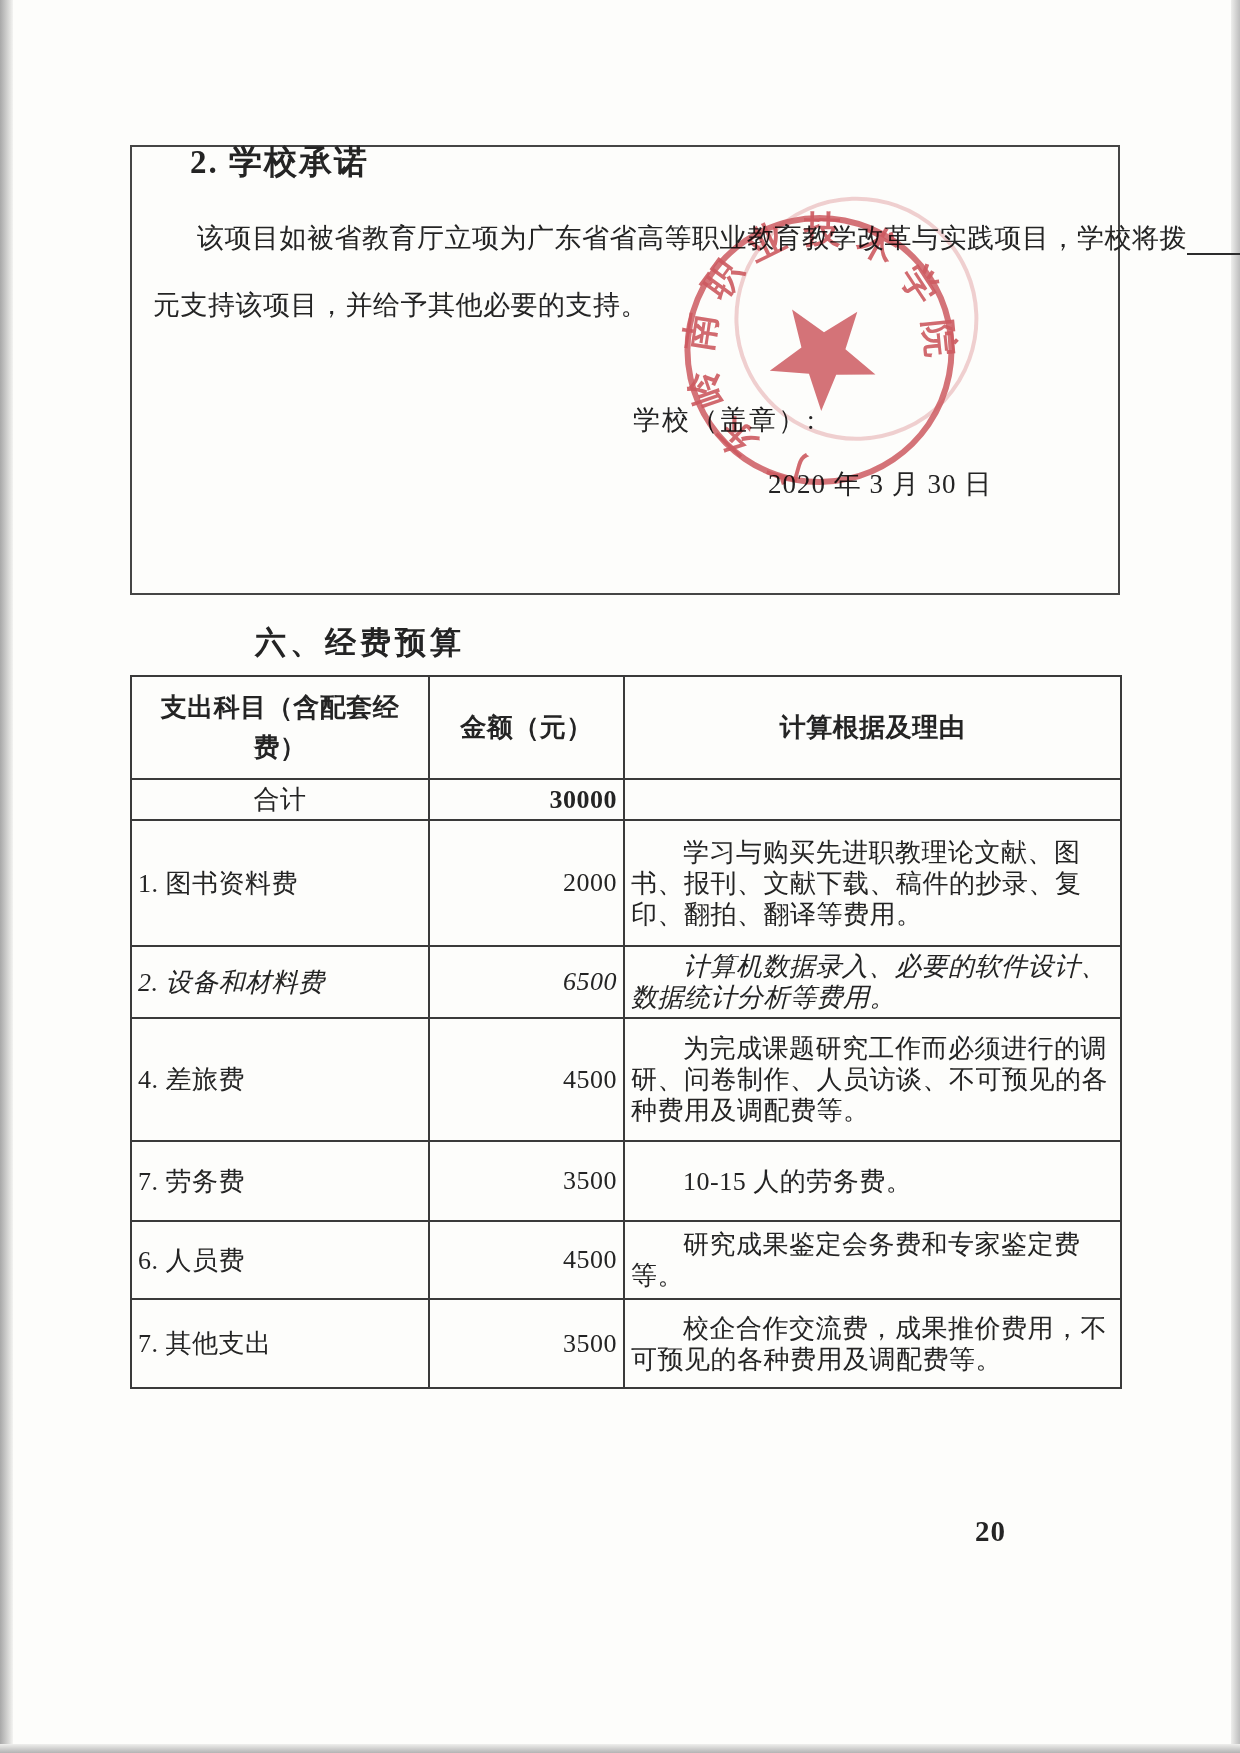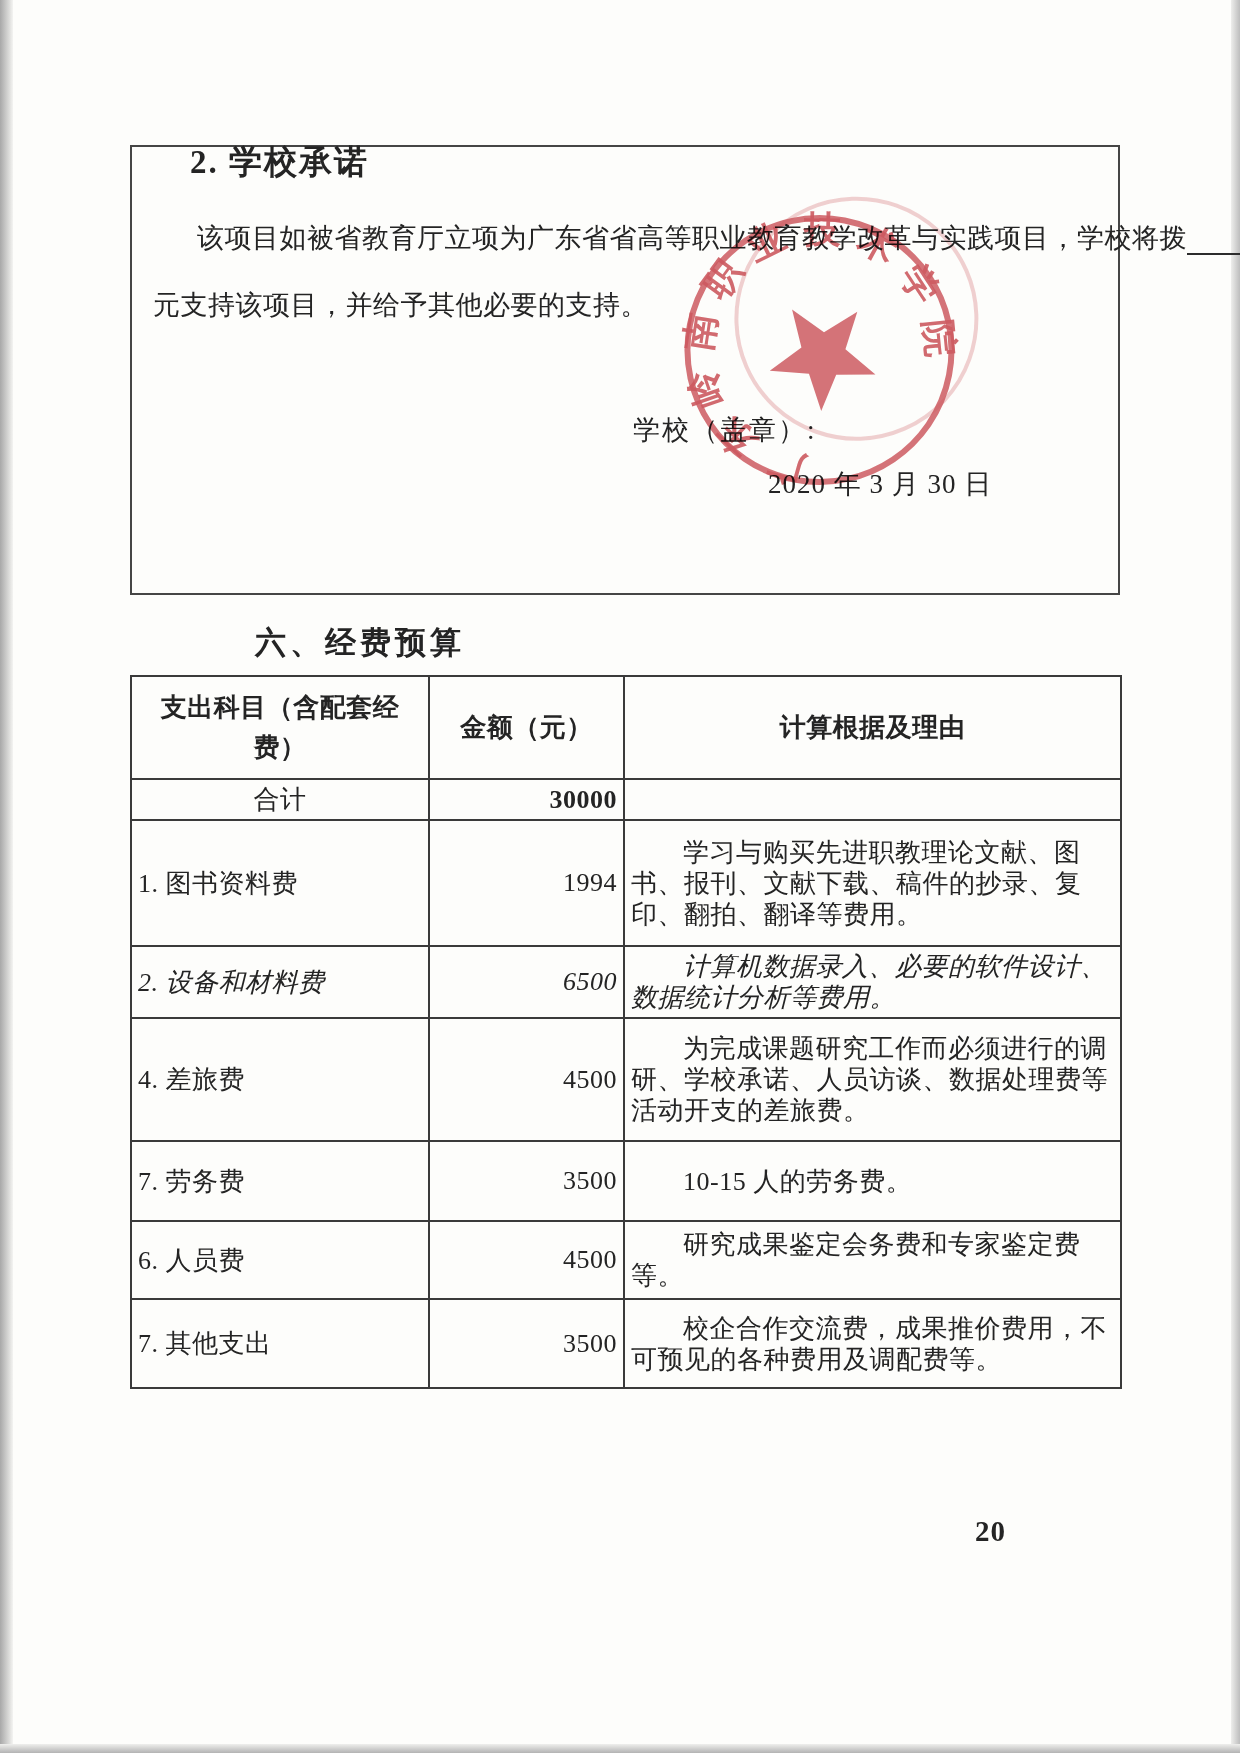--- a/index.html
+++ b/index.html
@@ -29,21 +29,21 @@
     position:absolute;left:190px;top:140px;
     font-size:33px;font-weight:bold;letter-spacing:2px;
   }
   .commit-line{position:absolute;font-size:27px;letter-spacing:0.5px;white-space:nowrap;}
   .commit-line1{left:153px;top:220px;text-indent:44px;width:975px;}
   .commit-line2{left:153px;top:287px;}
   .blank-underline{
     display:inline-block;min-width:88px;text-align:center;
     border-bottom:2px solid #2c2c2c;line-height:30px;
   }
-  .seal-label{position:absolute;left:633px;top:412px;font-size:27px;letter-spacing:2px;}
+  .seal-label{position:absolute;left:633px;top:402px;font-size:27px;letter-spacing:2px;}
   .commit-date{position:absolute;left:768px;top:466px;font-size:27px;letter-spacing:1px;}
 
   
   .stamp{
     position:absolute;left:620px;top:165px;width:400px;height:400px;
     mix-blend-mode:multiply;opacity:0.88;
     transform:rotate(-2deg);
   }
 
   
@@ -134,32 +134,32 @@
       <th>金额（元）</th>
       <th>计算根据及理由</th>
     </tr>
     <tr class="row-total">
       <td class="cell-label">合计</td>
       <td class="cell-amount">30000</td>
       <td class="cell-reason"></td>
     </tr>
     <tr class="row-1">
       <td class="cell-label">1. 图书资料费</td>
-      <td class="cell-amount">1994</td>
+      <td class="cell-amount">2000</td>
       <td class="cell-reason">学习与购买先进职教理论文献、图书、报刊、文献下载、稿件的抄录、复印、翻拍、翻译等费用。</td>
     </tr>
     <tr class="row-2">
       <td class="cell-label">2. 设备和材料费</td>
       <td class="cell-amount">6500</td>
       <td class="cell-reason">计算机数据录入、必要的软件设计、数据统计分析等费用。</td>
     </tr>
     <tr class="row-4">
       <td class="cell-label">4. 差旅费</td>
       <td class="cell-amount">4500</td>
-      <td class="cell-reason">为完成课题研究工作而必须进行的调研、学校承诺、人员访谈、数据处理费等活动开支的差旅费。</td>
+      <td class="cell-reason">为完成课题研究工作而必须进行的调研、问卷制作、人员访谈、不可预见的各种费用及调配费等。</td>
     </tr>
     <tr class="row-5">
       <td class="cell-label">7. 劳务费</td>
       <td class="cell-amount">3500</td>
       <td class="cell-reason">10-15 人的劳务费。</td>
     </tr>
     <tr class="row-6">
       <td class="cell-label">6. 人员费</td>
       <td class="cell-amount">4500</td>
       <td class="cell-reason">研究成果鉴定会务费和专家鉴定费等。</td>

